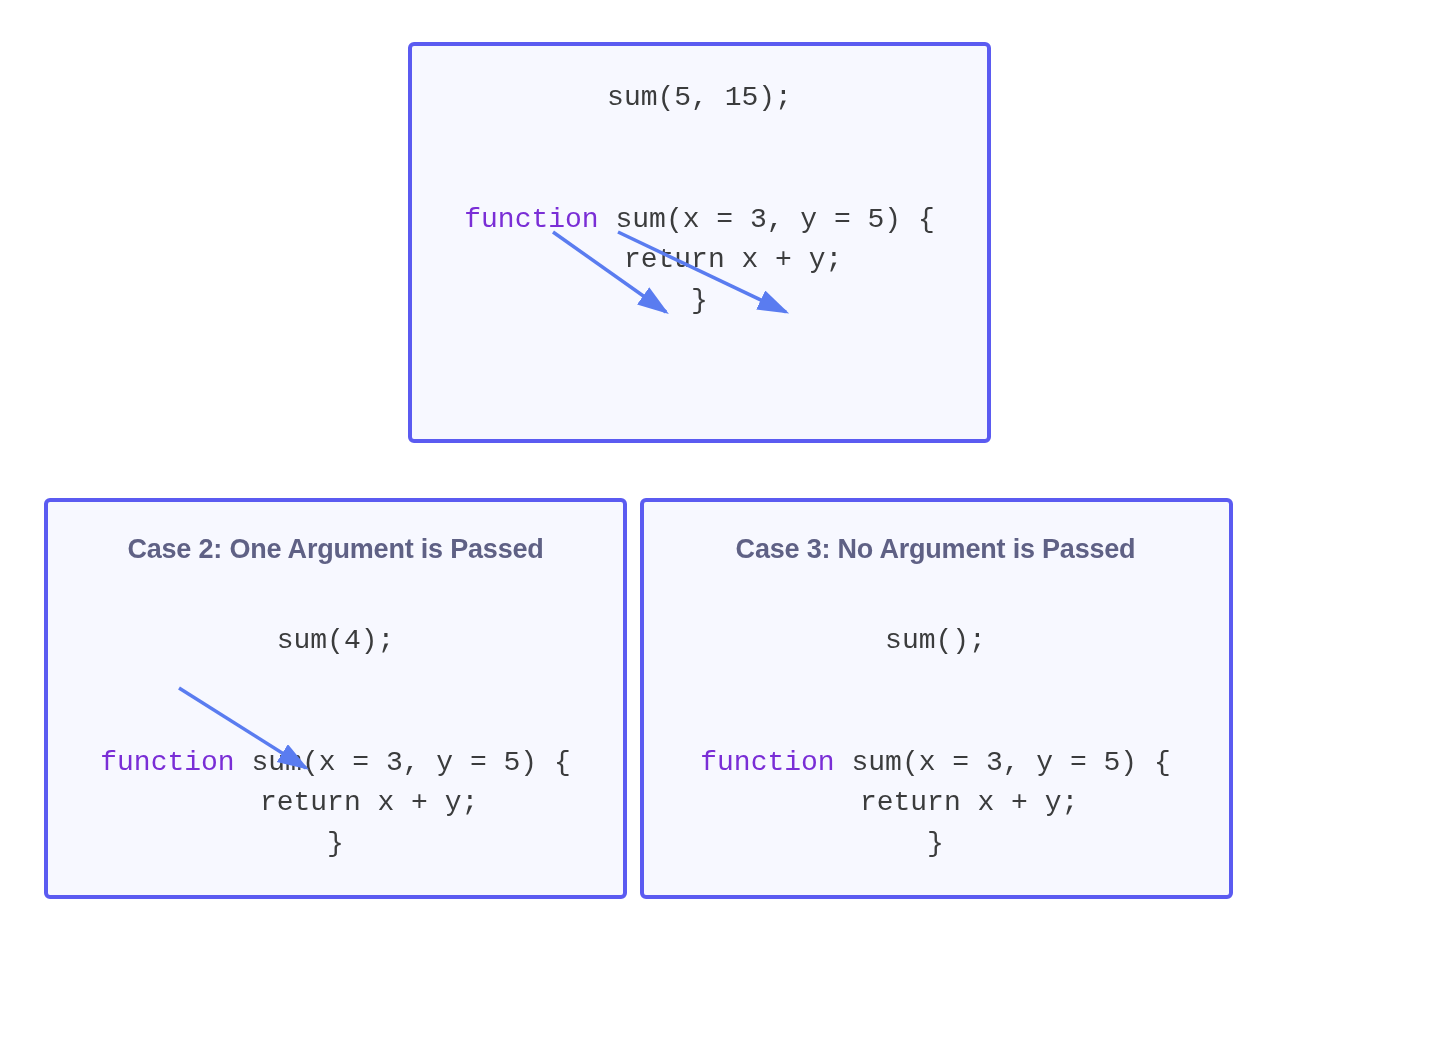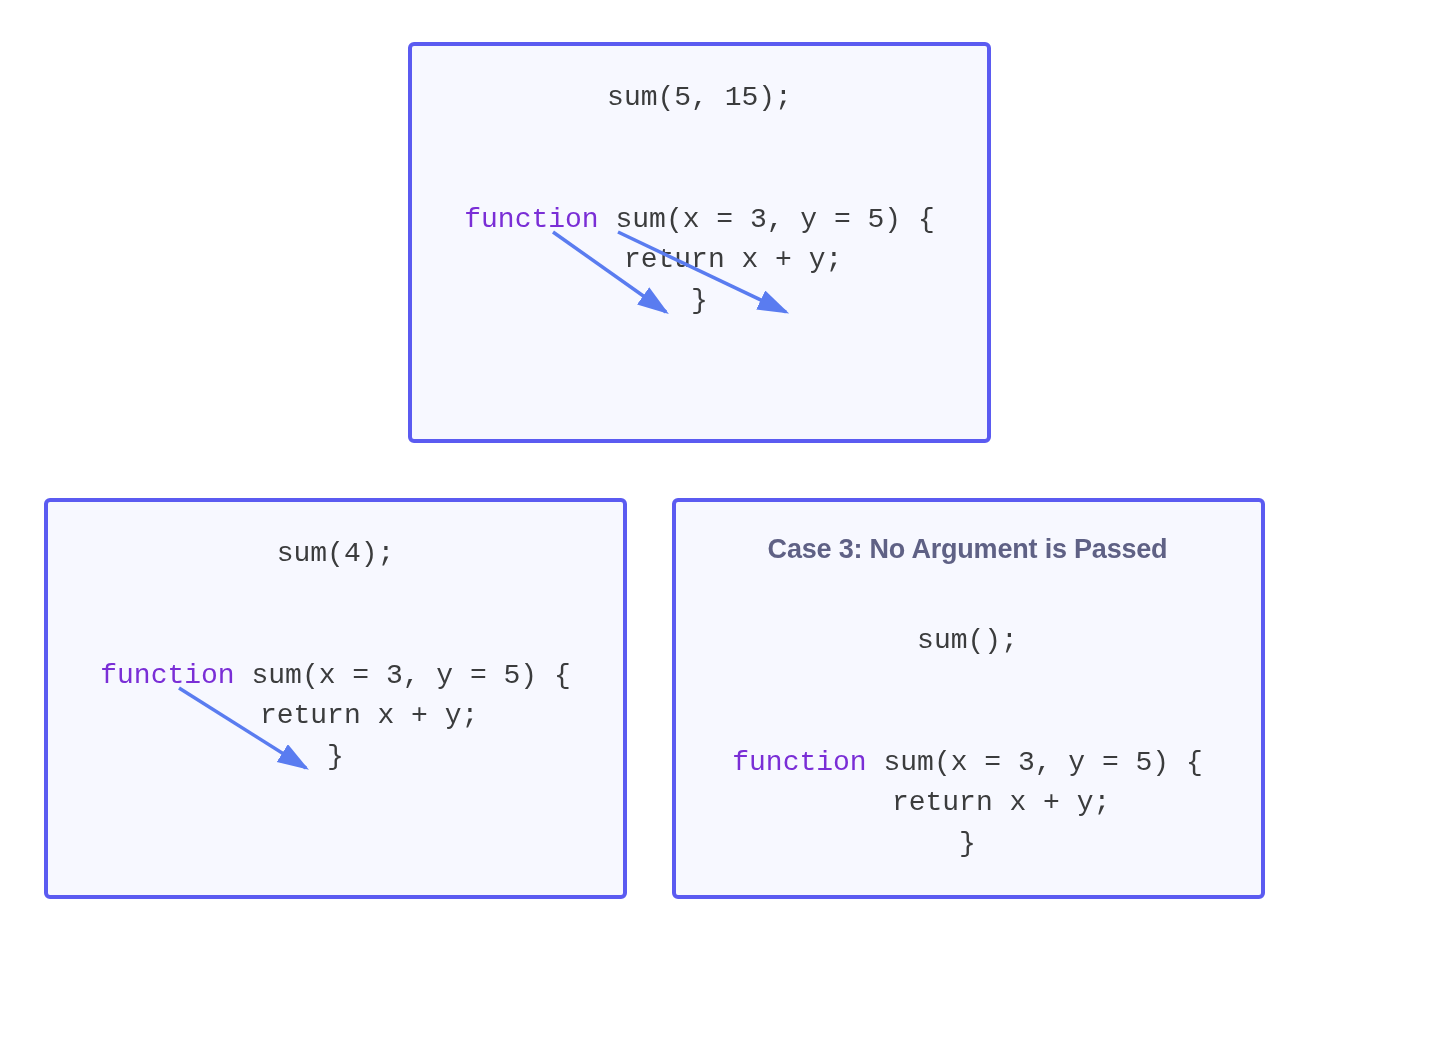--- a/index.html
+++ b/index.html
@@ -37,21 +37,21 @@
   .svg-arrows {
     position: absolute;
     top: 0;
     left: 0;
     pointer-events: none;
     overflow: visible;
   }
   
   #card1 { left: 408px; top: 42px;  width: 583px; height: 401px; }
   #card2 { left: 44px;  top: 498px; width: 583px; height: 401px; }
-  #card3 { left: 672px; top: 498px; width: 593px; height: 401px; padding-left: 38px; }
+  #card3 { left: 640px; top: 498px; width: 593px; height: 401px; padding-left: 38px; }
 </style>
 </head>
 <body>
 
 <div id="card1" class="card">
   <div class="code"><span>sum(5, 15);</span>
 
 
 <span class="kw">function</span><span> sum(x = 3, y = 5) {</span>
 <span>    return x + y;</span>
@@ -61,20 +61,21 @@
       <marker id="ah1" markerWidth="10" markerHeight="10" refX="8" refY="3" orient="auto">
         <path d="M0,0 L9,3 L0,6 Z" fill="#5a7cf0"></path>
       </marker>
     </defs>
     <line x1="141" y1="186" x2="254" y2="266" stroke="#5a7cf0" stroke-width="3.5" marker-end="url(#ah1)"></line>
     <line x1="206" y1="186" x2="374" y2="266" stroke="#5a7cf0" stroke-width="3.5" marker-end="url(#ah1)"></line>
   </svg>
 </div>
 
 <div id="card2" class="card">
+  <div class="card-title">Case 2: One Argument is Passed</div>
   <div class="code"><span>sum(4);</span>
 
 
 <span class="kw">function</span><span> sum(x = 3, y = 5) {</span>
 <span>    return x + y;</span>
 <span>}</span></div>
   <svg class="svg-arrows" width="583" height="401">
     <defs>
       <marker id="ah2" markerWidth="10" markerHeight="10" refX="8" refY="3" orient="auto">
         <path d="M0,0 L9,3 L0,6 Z" fill="#5a7cf0"></path>

